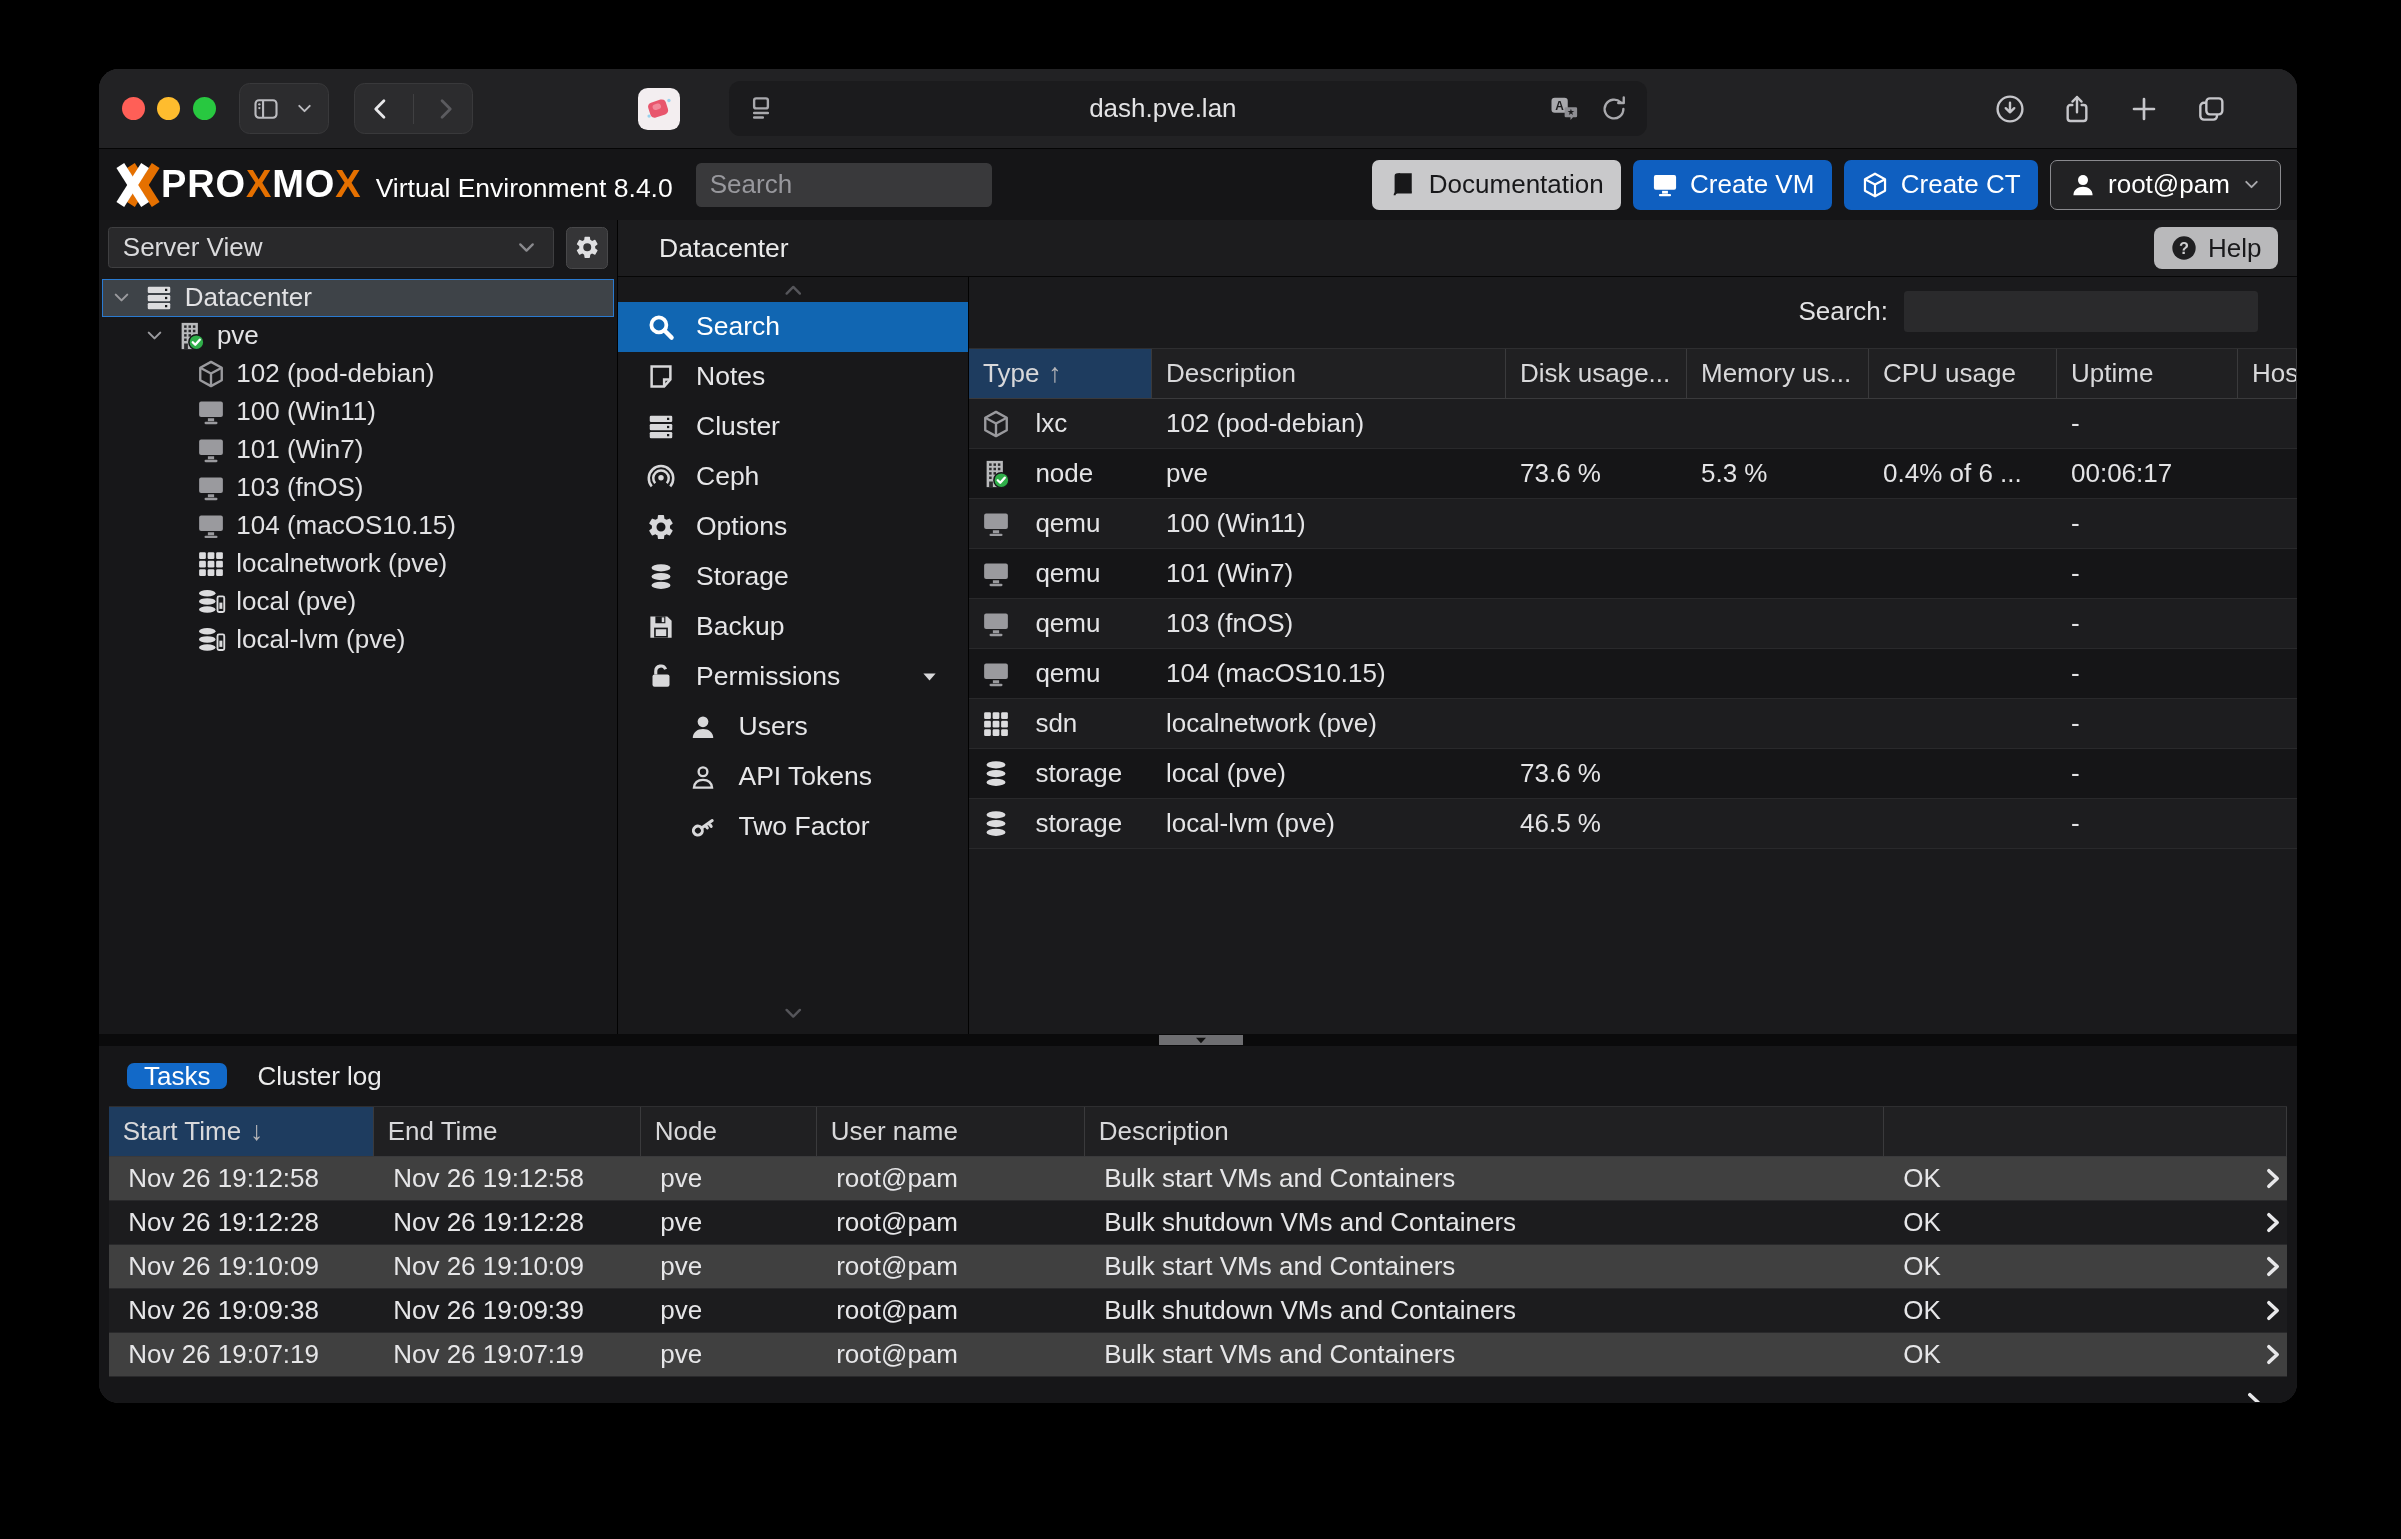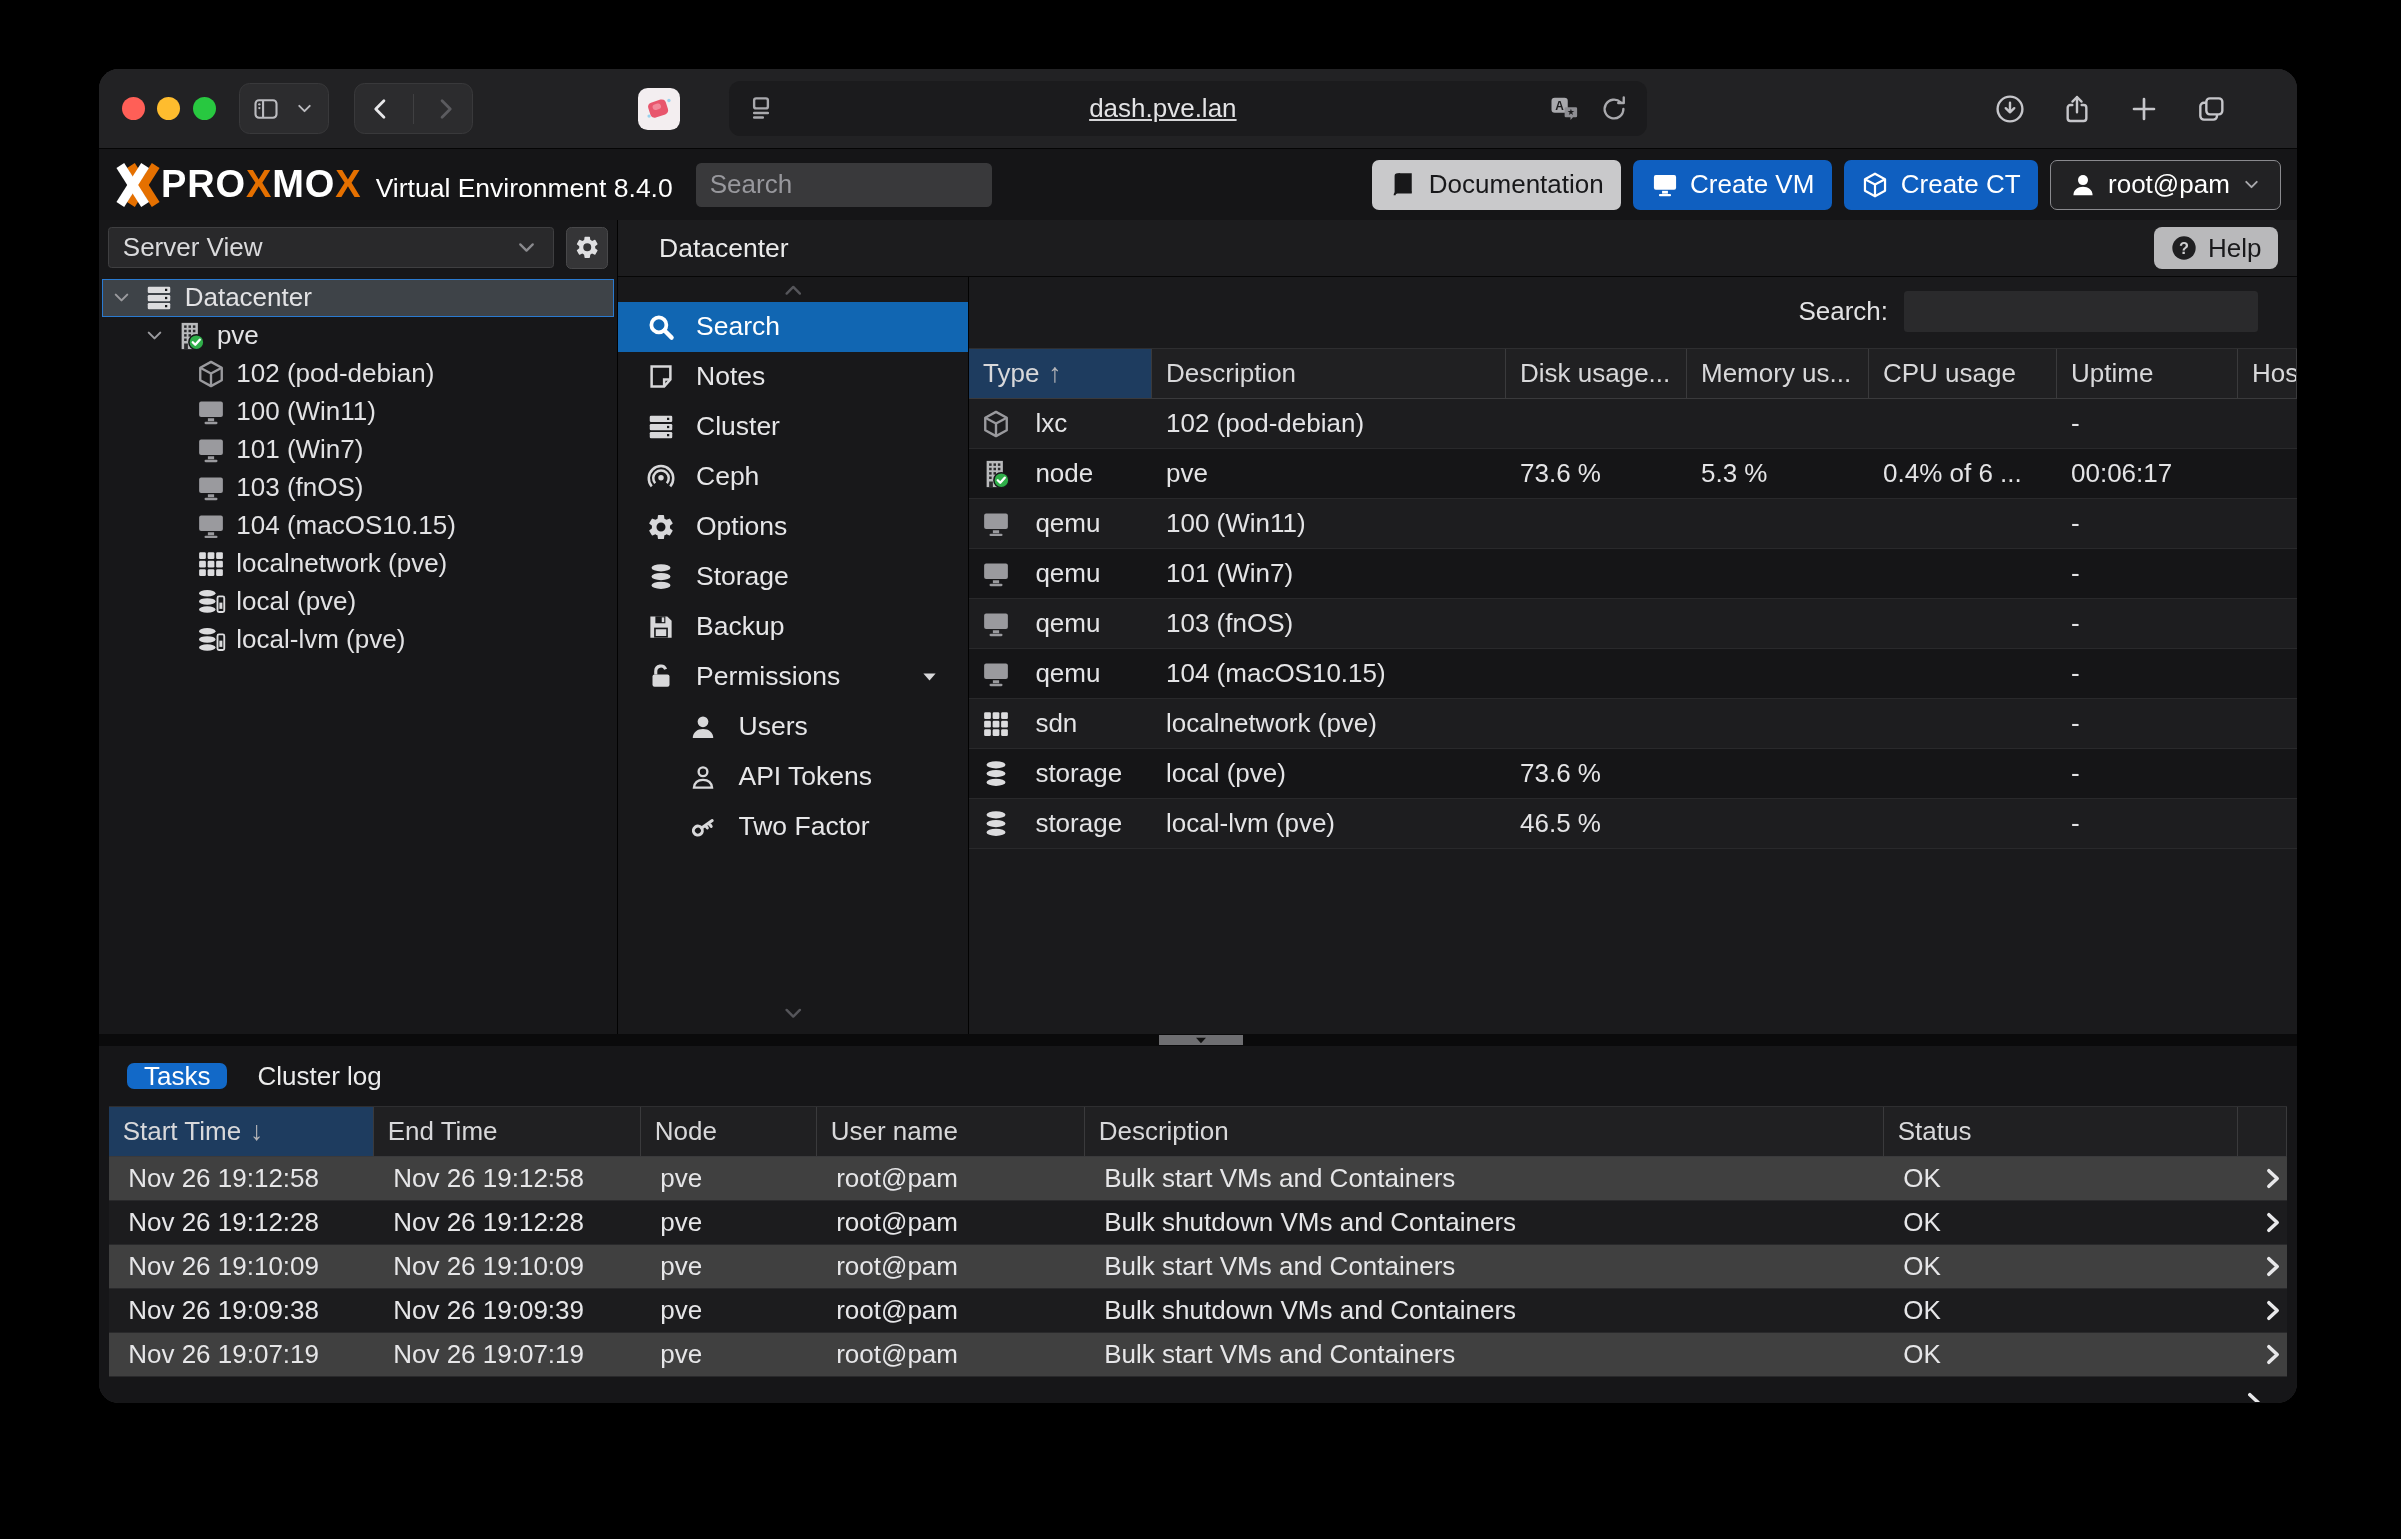--- a/index.html
+++ b/index.html
@@ -6,21 +6,21 @@
   html,body { width:2401px; height:1540px; background:#000; overflow:hidden;
     font-family:"Liberation Sans","DejaVu Sans",sans-serif; font-size:26px; color:#d6d6d8; }
   .ic { display:inline-flex; align-items:center; justify-content:center; }
   .ic svg { width:30px; height:30px; }
   .window { position:absolute; left:99px; top:69px; width:2198px; height:1334px;
     background:#19191b; border-radius:19.5px; overflow:hidden;
     box-shadow:inset 0 0 0 0.9px rgba(255,255,255,.08); }
 
   
   .toolbar { height:80px; background:#222224; border-bottom:0.9px solid #050505;
-    display:flex; align-items:center; padding:0 23px;text-decoration:underline; }
+    display:flex; align-items:center; padding:0 23px; }
   .lights { display:flex; gap:12.4px; }
   .light { width:23px; height:23px; border-radius:50%; }
   .pill { background:#2c2c2e; border:0.9px solid #39393b; border-radius:10.6px; height:51px;
     display:flex; align-items:center; color:#bcbcc0; padding:0 12.4px; gap:14px; }
   .pill svg { width:28px; height:28px; }
   .tb-sep { width:0.9px; height:30px; background:#404042; }
   .dim { color:#5b5b5f; }
   .favicon { width:42px; height:42px; background:#f3eef0; border-radius:9.7px;
     display:flex; align-items:center; justify-content:center; }
   .urlbar { width:918px; height:55px; background:#1b1b1d; border-radius:11.5px;
@@ -891,23 +891,20 @@
           </div>
           <div class="g-hcell k2">
             <span>Node</span>
           </div>
           <div class="g-hcell k3">
             <span>User name</span>
           </div>
           <div class="g-hcell k4">
             <span>Description</span>
           </div>
-          <div class="g-hcell k5">
-            <span>Status</span>
-          </div>
           <div class="g-hcell k6"></div>
         </div>
       <div id="task-body">
           <div class="t-row alt">
             <div class="t-cell k0">Nov 26 19:12:58</div>
             <div class="t-cell k1">Nov 26 19:12:58</div>
             <div class="t-cell k2">pve</div>
             <div class="t-cell k3">root@pam</div>
             <div class="t-cell k4">Bulk start VMs and Containers</div>
             <div class="t-cell k5">OK</div>

